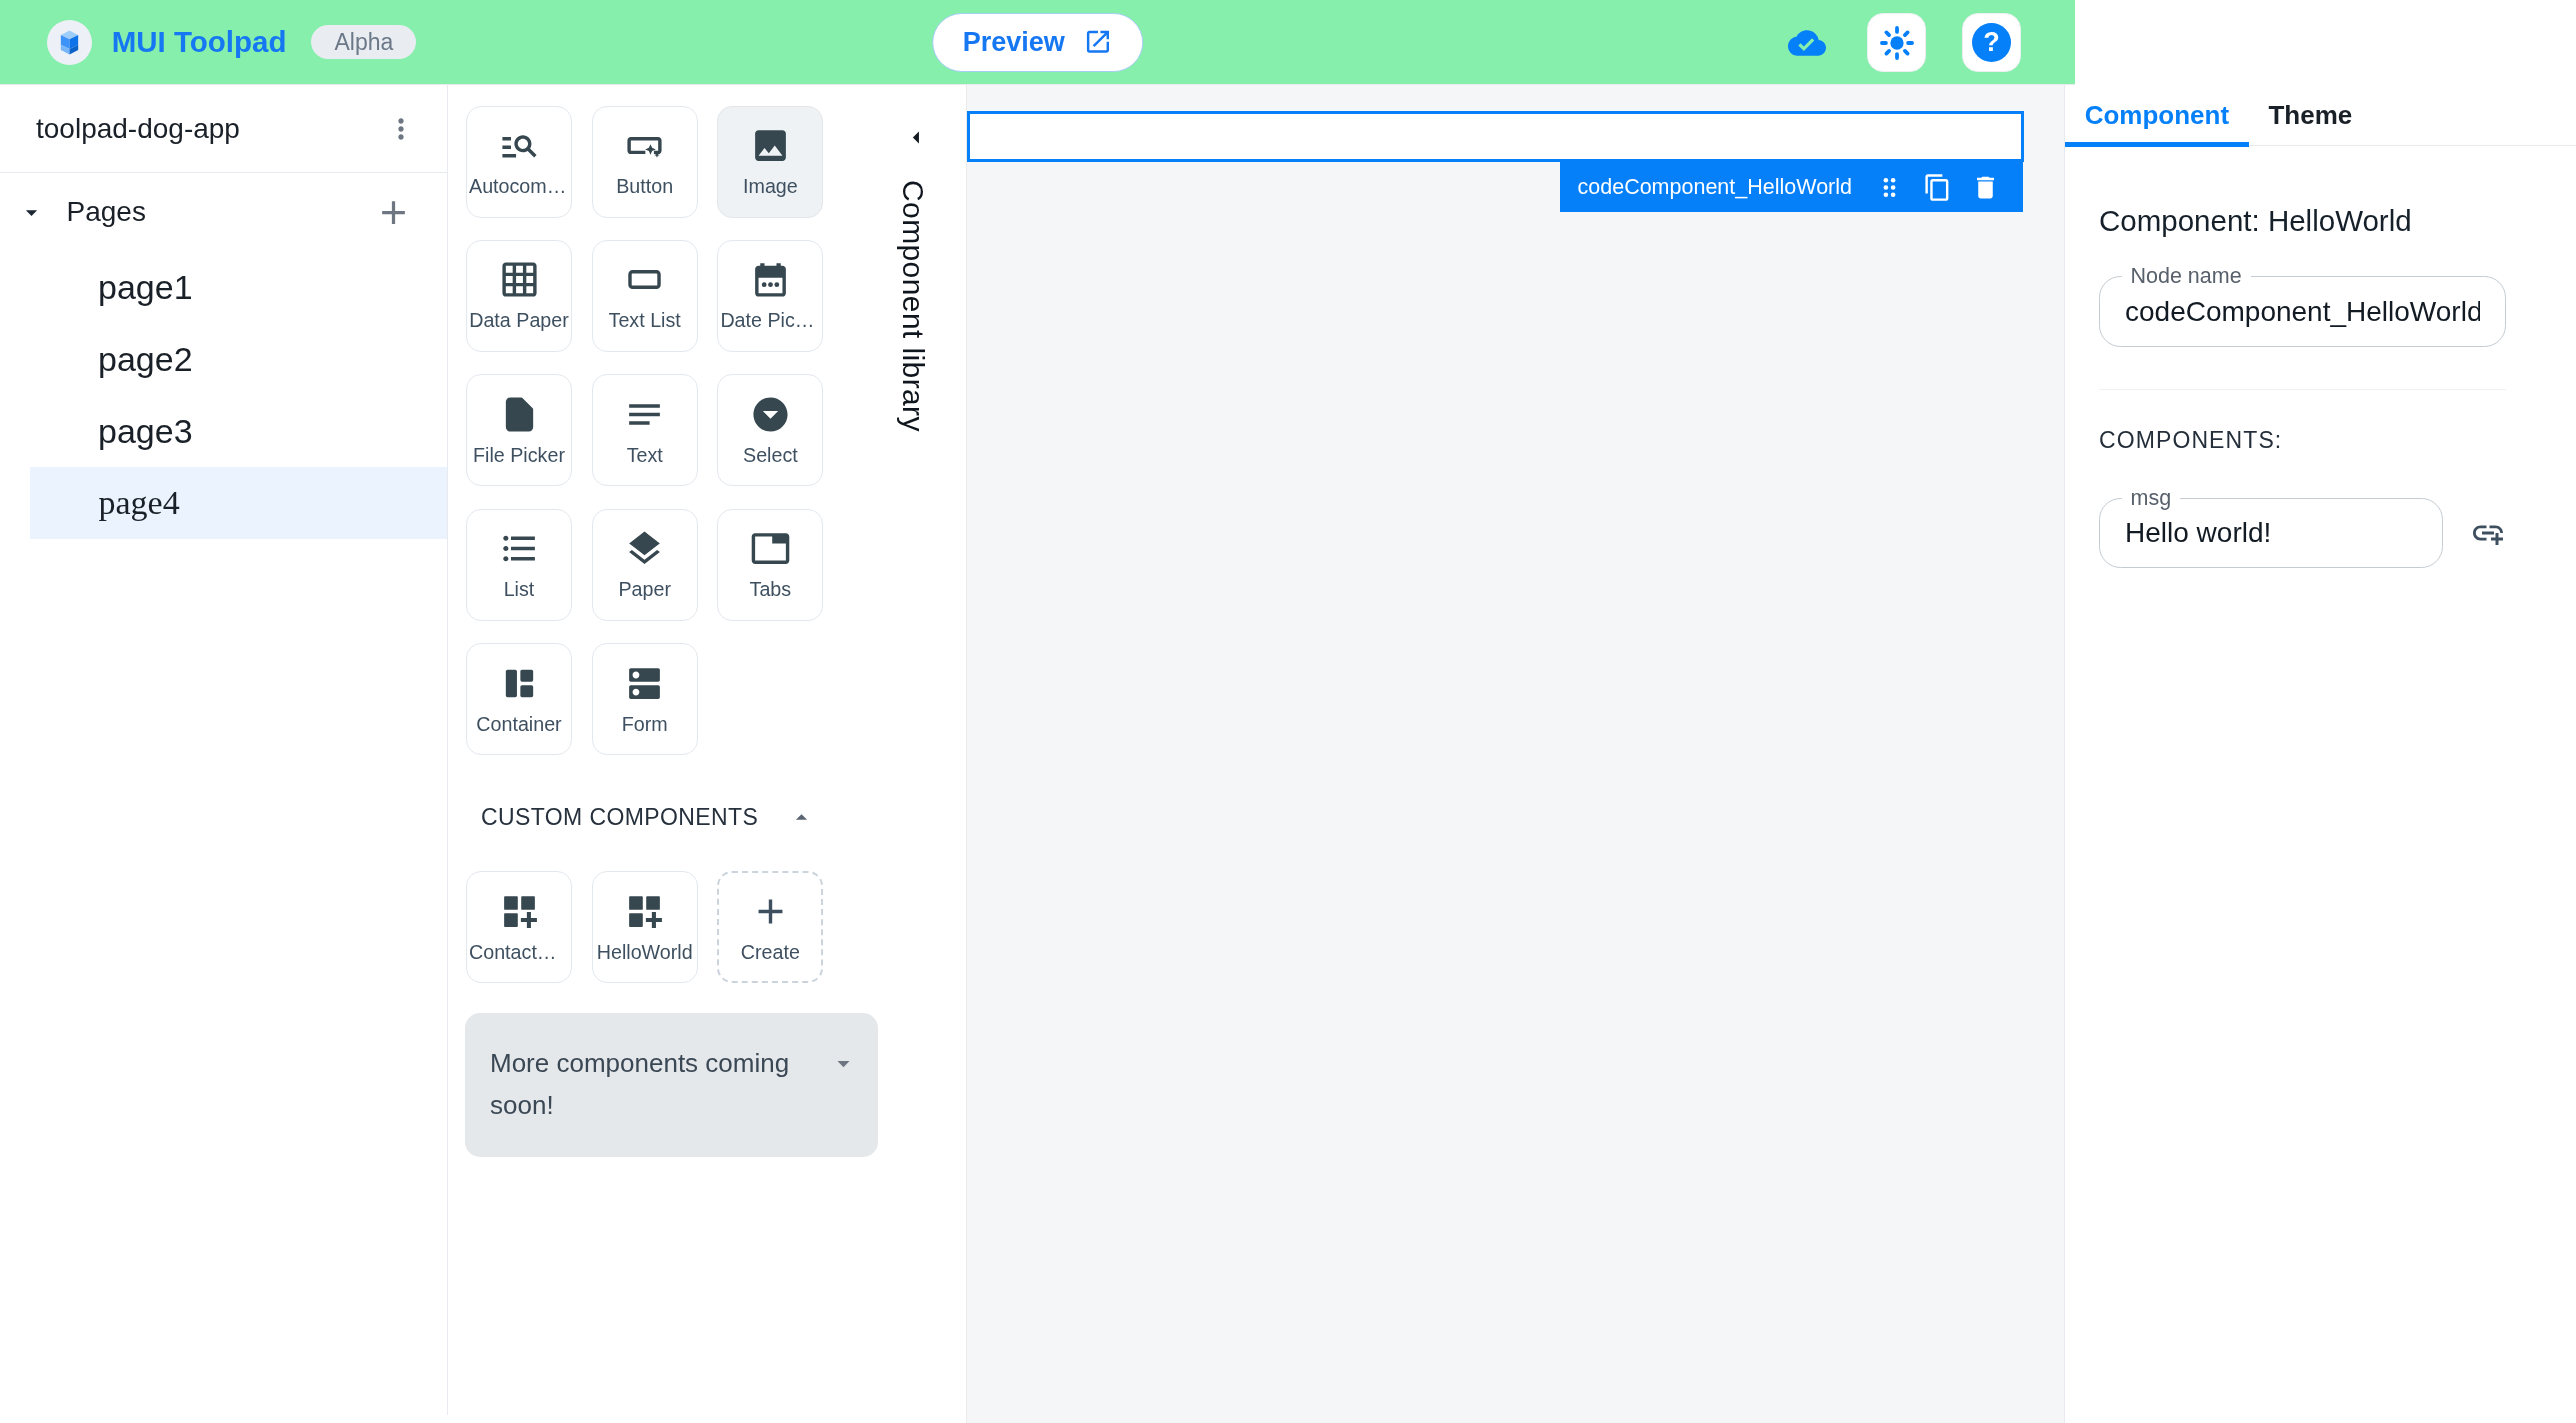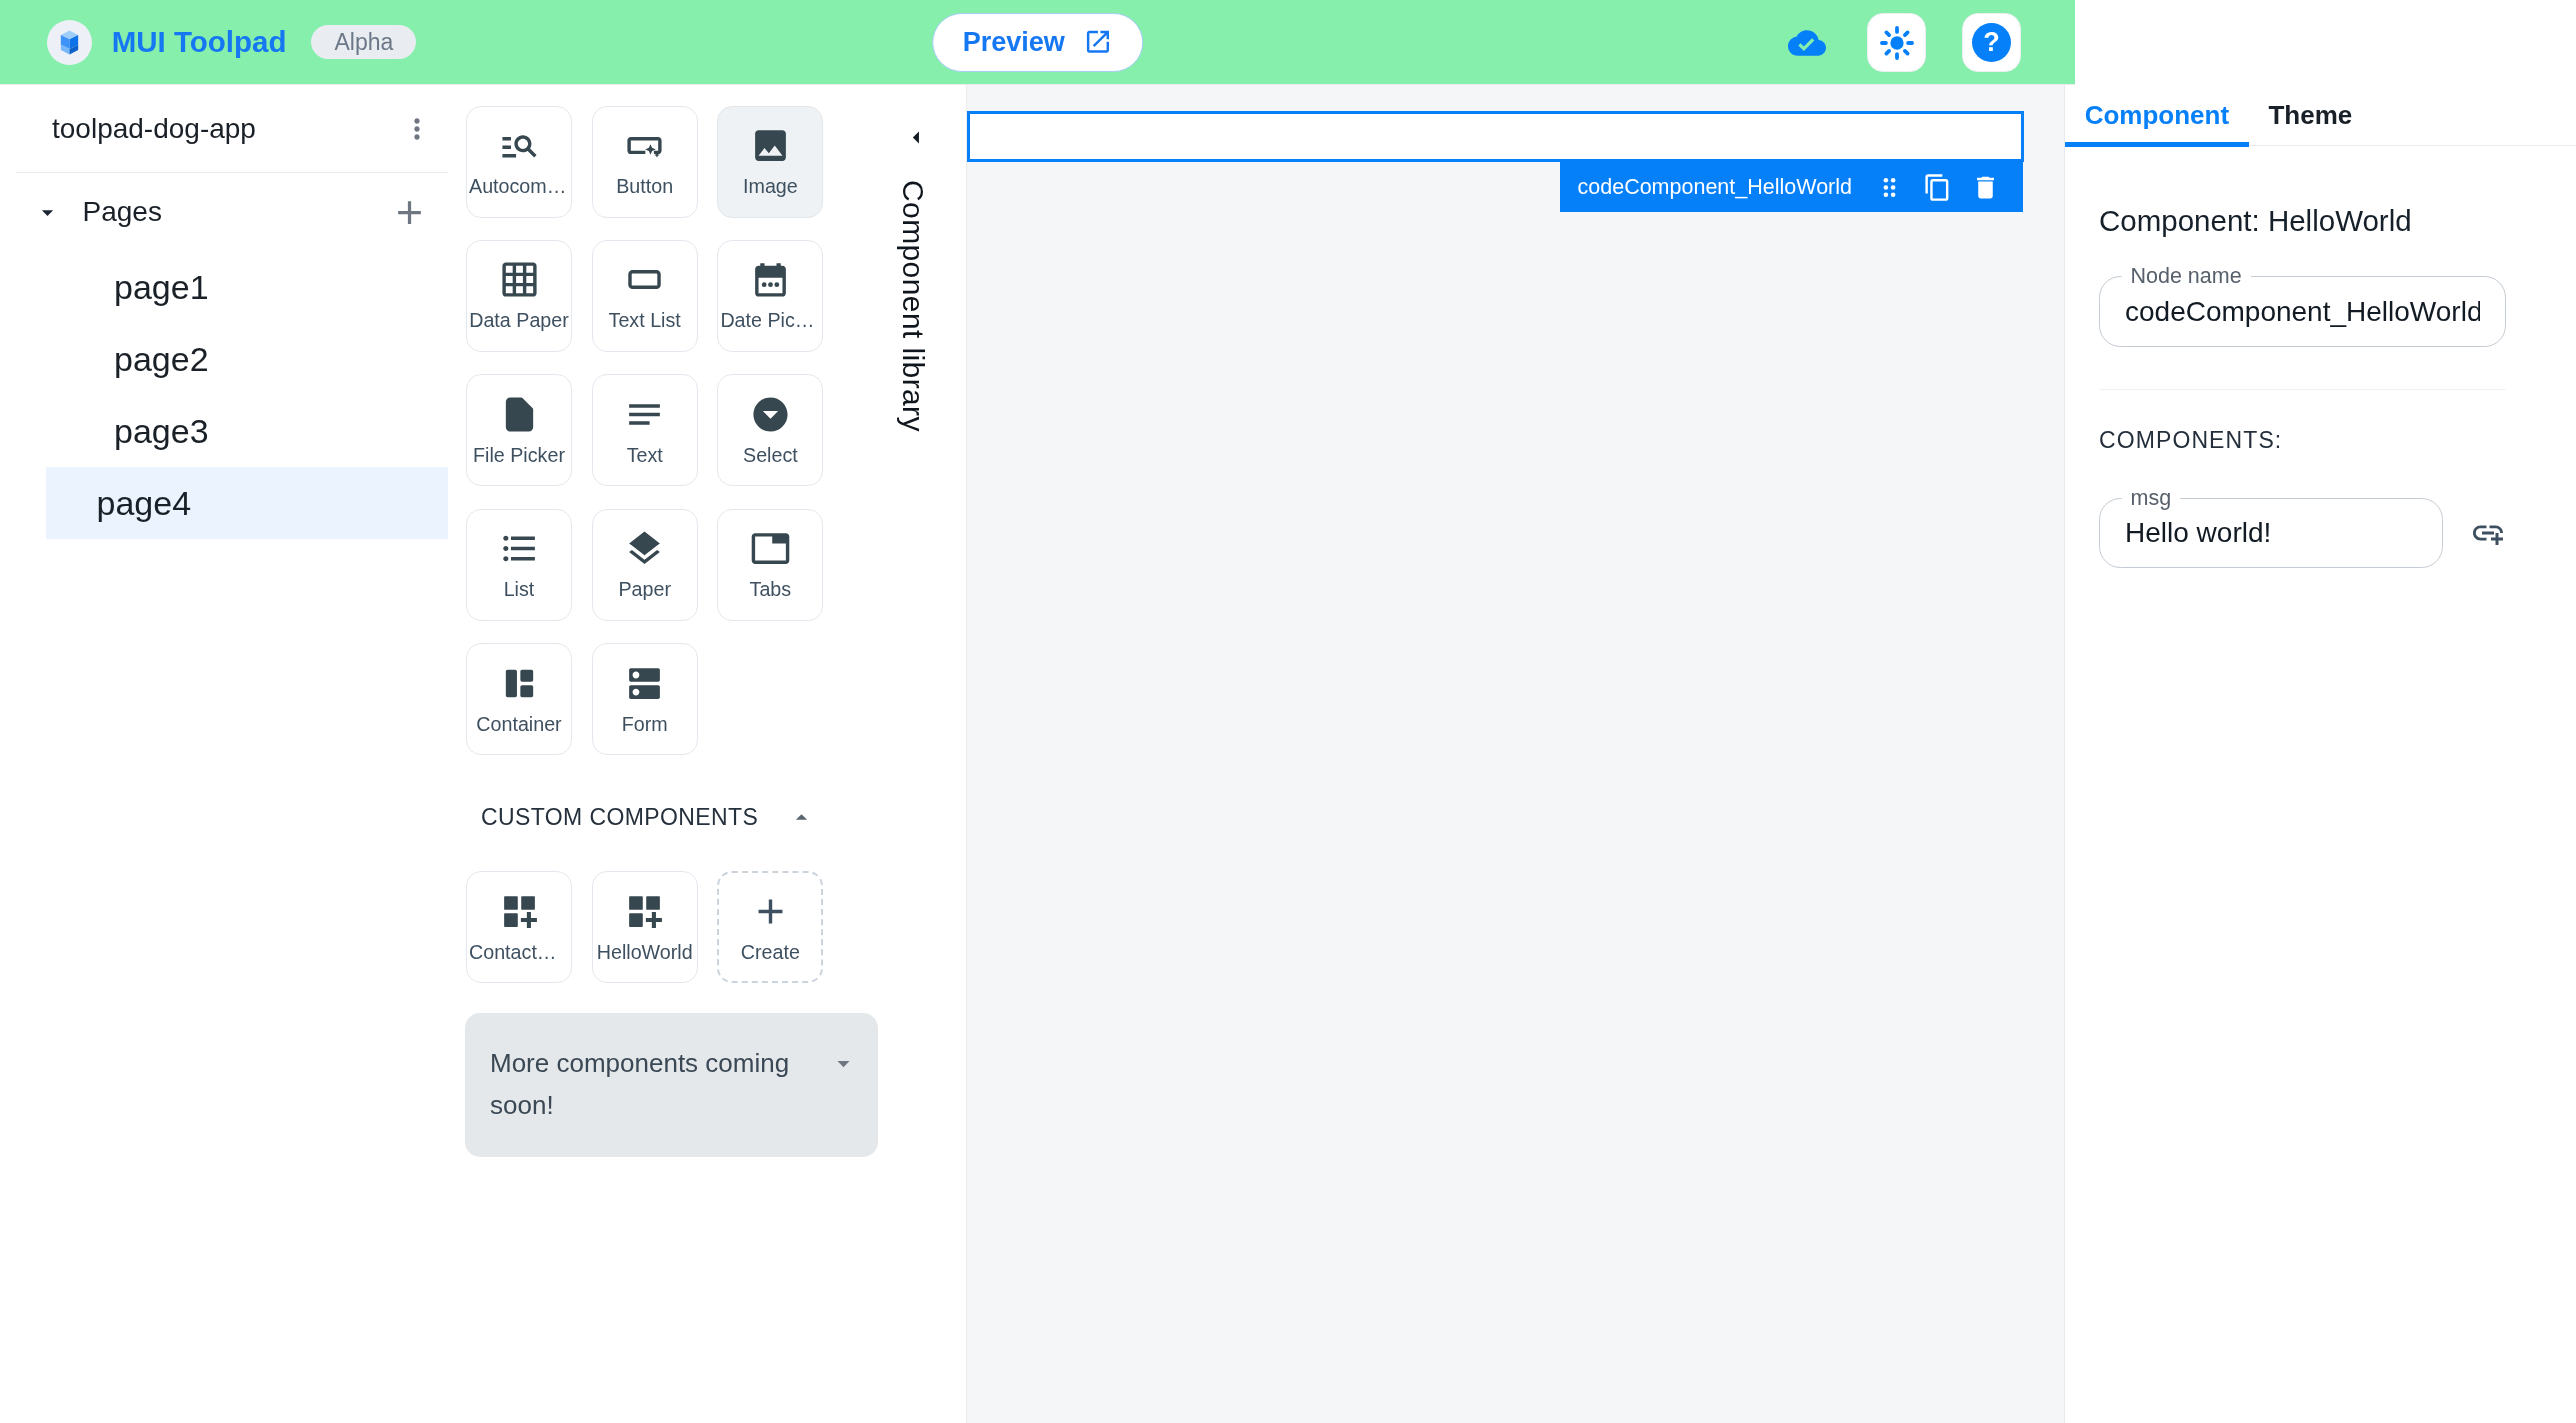--- a/index.html
+++ b/index.html
@@ -31,37 +31,37 @@
   .cloud-wrap svg{ width:48px; height:38px; fill:var(--blue); display:block;}
   .sq-btn{ width:59px; height:59px; border:1.8px solid #EDF0F2; border-radius:16px;
     background:#fff; display:flex; align-items:center; justify-content:center; cursor:pointer;}
   .sq-btn svg{ width:38px; height:38px; }
   .help-circle{ width:39px; height:39px; border-radius:50%; background:var(--blue);
     color:#fff; font-size:27px; font-weight:700; display:flex; align-items:center; justify-content:center;}
   .help-circle::after{ content:"?"; }
 
   
   .sidebar{ position:absolute; left:0; top:85px; width:448px; bottom:8px;
-    background:#fff; border-right:1.8px solid var(--border);margin-left:16px;}
+    background:#fff; border-right:1.8px solid var(--border);}
   .app-row{ height:88px; border-bottom:1.8px solid var(--border);
     display:flex; align-items:center; padding:0 23px 0 36px;}
   .app-name{ font-size:28px; color:#1A2027; flex:1;}
   .kebab-btn{ width:47px; height:47px; display:flex; align-items:center; justify-content:center;
     background:none; border:none; cursor:pointer;}
   .kebab-btn svg{ width:32px; height:32px; fill:#6E7781;}
   .pages-head{ margin-top:10.7px; height:57px; display:flex; align-items:center; padding:0 32px 0 18px;}
   .tree-caret{ width:27px; height:27px; fill:#1C2733; cursor:pointer;}
   .pages-label{ margin-left:21.5px; font-size:28px; color:#1A2027; flex:1;}
   .plus-btn{ background:none; border:none; cursor:pointer; width:43px; height:43px;
     display:flex; align-items:center; justify-content:center;}
   .plus-btn svg{ width:39px; height:39px; fill:#6E7781;}
   .page-list{ margin-top:10.7px; list-style:none;}
   .page-item{ height:72px; display:flex; align-items:center; padding-left:98px;
     font-size:34px; color:#1A2027; cursor:pointer;}
-  .page-item.selected{ background:#EAF3FE; margin-left:29.5px; padding-left:51px;}
+  .page-item.selected{ background:#EAF3FE; margin-left:29.5px; padding-left:69px;font-family:Liberation Serif, serif;}
 
   
   .library{ position:absolute; left:448px; top:85px; width:518px; bottom:0; background:#fff;}
   .cards-grid{ padding:20.6px 0 0 18px; display:grid;
     grid-template-columns:repeat(3,106px); gap:22.4px 19.7px;}
   .comp-card{ width:106px; height:112px; background:#fff; border:1.8px solid #E3E8EE;
     border-radius:15px; display:flex; flex-direction:column; align-items:center;
     justify-content:center; gap:9px; cursor:grab; overflow:hidden;}
   .comp-card svg{ width:41px; height:41px; fill:var(--icon); flex:none;}
   .comp-card .lbl{ font-size:19.7px; color:var(--slate); max-width:100px;

